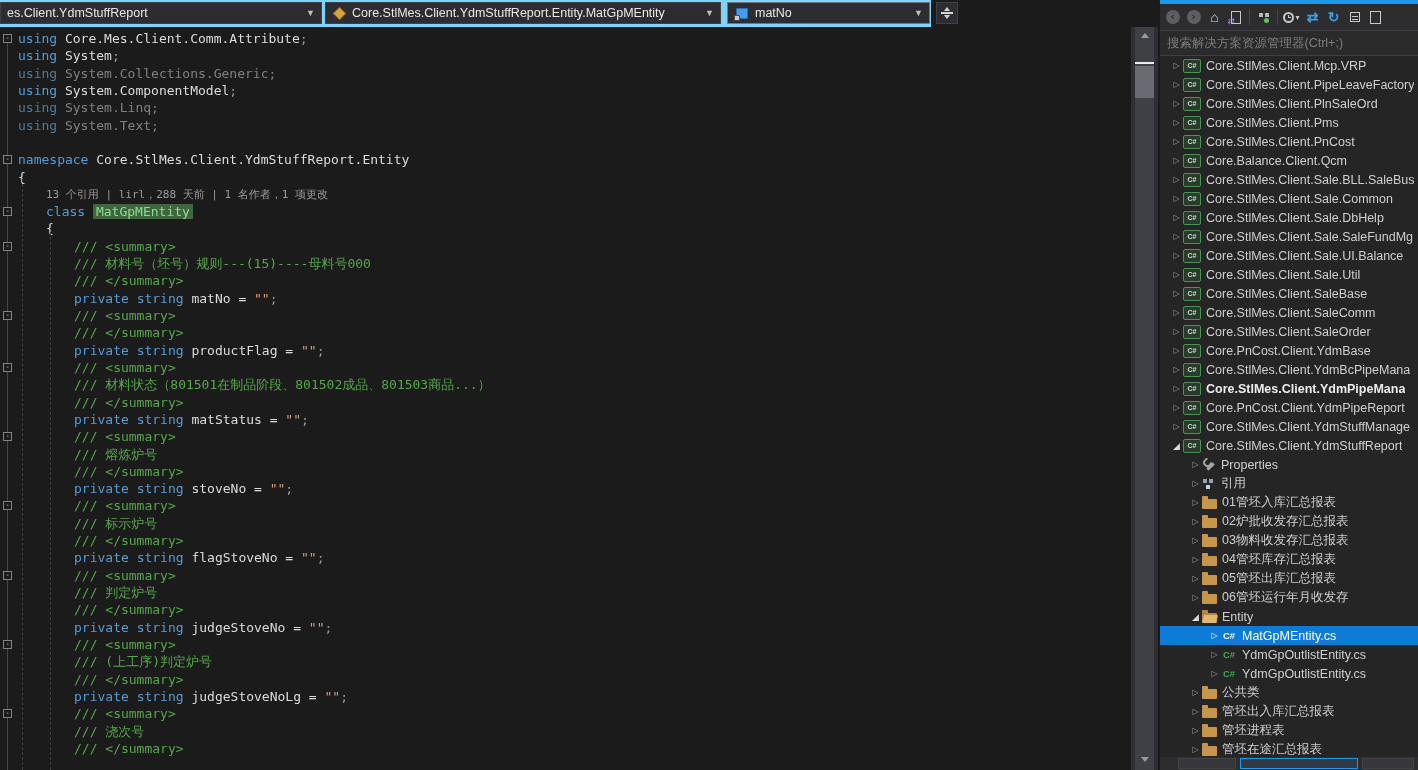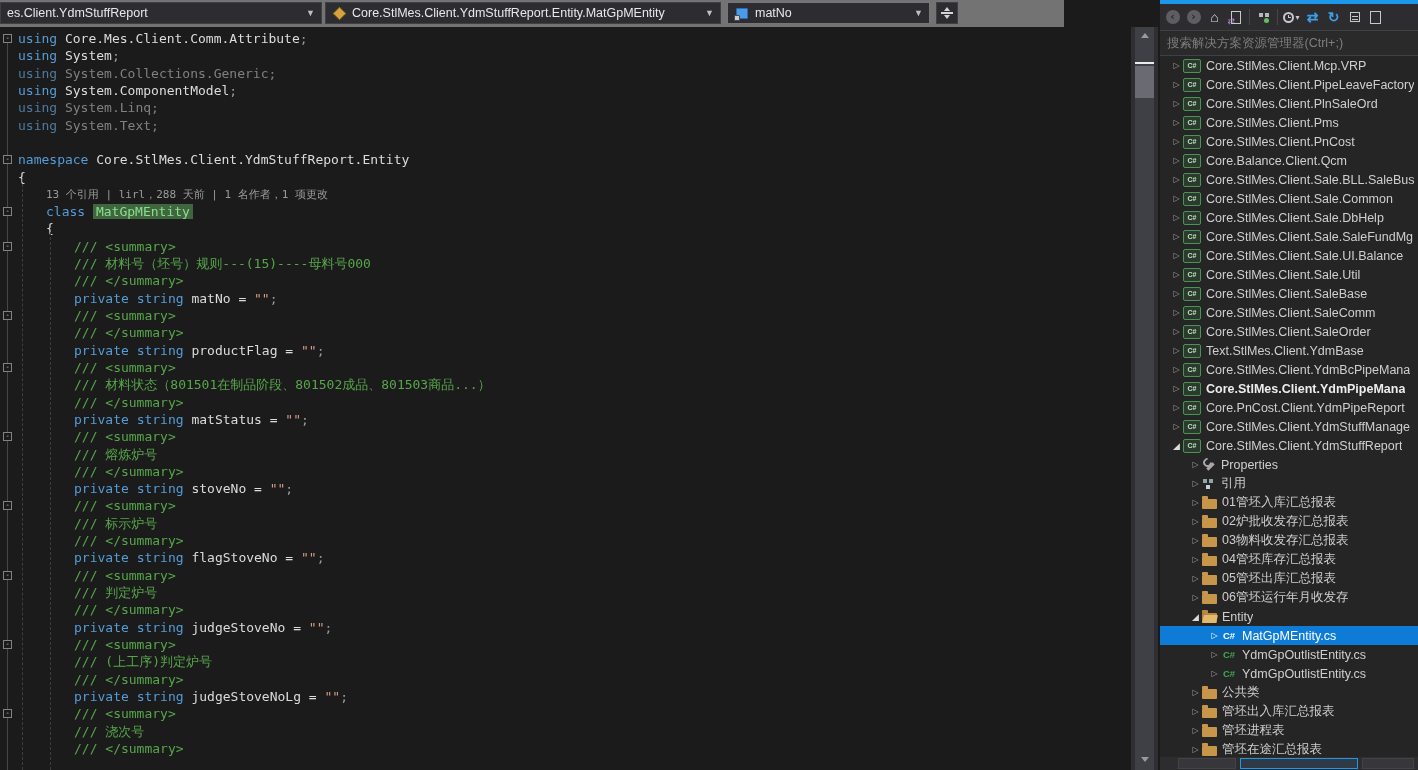--- a/index.html
+++ b/index.html
@@ -3,21 +3,21 @@
 <meta charset="utf-8">
 <style>
   html,body{margin:0;padding:0;background:#141414;}
   body{width:1418px;height:770px;position:relative;overflow:hidden;
        font-family:"Liberation Sans",sans-serif;-webkit-font-smoothing:antialiased;}
 
   
   #editor-area{position:absolute;left:0;top:0;width:1160px;height:770px;background:#1B1B1C;}
 
   
-  .navbar{position:absolute;left:0;top:0;width:1064px;height:27px;background:#737373;}
+  .navbar{position:absolute;left:0;top:0;width:931px;height:27px;background:#7dd3fc;}
   .nav-dd{position:absolute;top:2px;height:22px;background:#2D2D31;border:1px solid #3F3F46;
           display:flex;align-items:center;box-sizing:border-box;padding:0 6px;color:#E8E8E8;
           font-size:12.5px;white-space:nowrap;overflow:hidden;}
   .nav-dd .chev{margin-left:auto;color:#BFBFBF;font-size:9px;padding-left:6px;}
   #dd-project{left:0;width:322px;}
   #dd-type{left:325px;width:396px;}
   #dd-member{left:727px;width:203px;border-color:#75757B;}
   .classic{width:9px;height:9px;background:#D8A33C;border:1px solid #8A6A1E;
            transform:rotate(45deg) scale(.85);margin:0 7px 0 2px;flex:0 0 auto;}
   .cube{width:10px;height:9px;background:#4A9CE8;border:1px solid #2D6DB5;border-radius:1px;
@@ -330,21 +330,21 @@
         <span class="tlabel">Core.StlMes.Client.SaleComm</span>
       </div>
       <div class="tree-row" style="padding-left: 10px;">
         <span class="exp exp-c">▷</span>
         <span class="ticon icon-csproj">C#</span>
         <span class="tlabel">Core.StlMes.Client.SaleOrder</span>
       </div>
       <div class="tree-row" style="padding-left: 10px;">
         <span class="exp exp-c">▷</span>
         <span class="ticon icon-csproj">C#</span>
-        <span class="tlabel">Text.StlMes.Client.YdmBase</span>
+        <span class="tlabel">Core.PnCost.Client.YdmBase</span>
       </div>
       <div class="tree-row" style="padding-left: 10px;">
         <span class="exp exp-c">▷</span>
         <span class="ticon icon-csproj">C#</span>
         <span class="tlabel">Core.StlMes.Client.YdmBcPipeMana</span>
       </div>
       <div class="tree-row bold" style="padding-left: 10px;">
         <span class="exp exp-c">▷</span>
         <span class="ticon icon-csproj">C#</span>
         <span class="tlabel">Core.StlMes.Client.YdmPipeMana</span>

